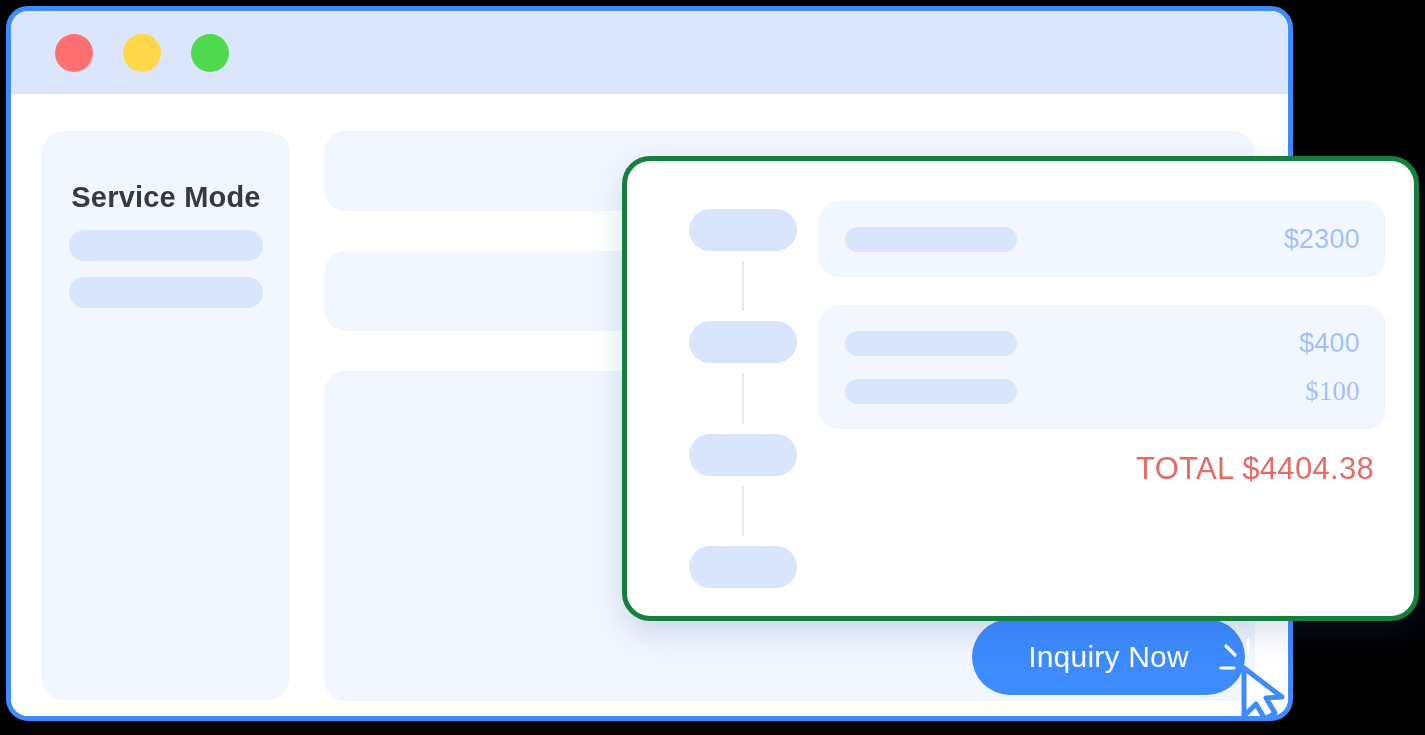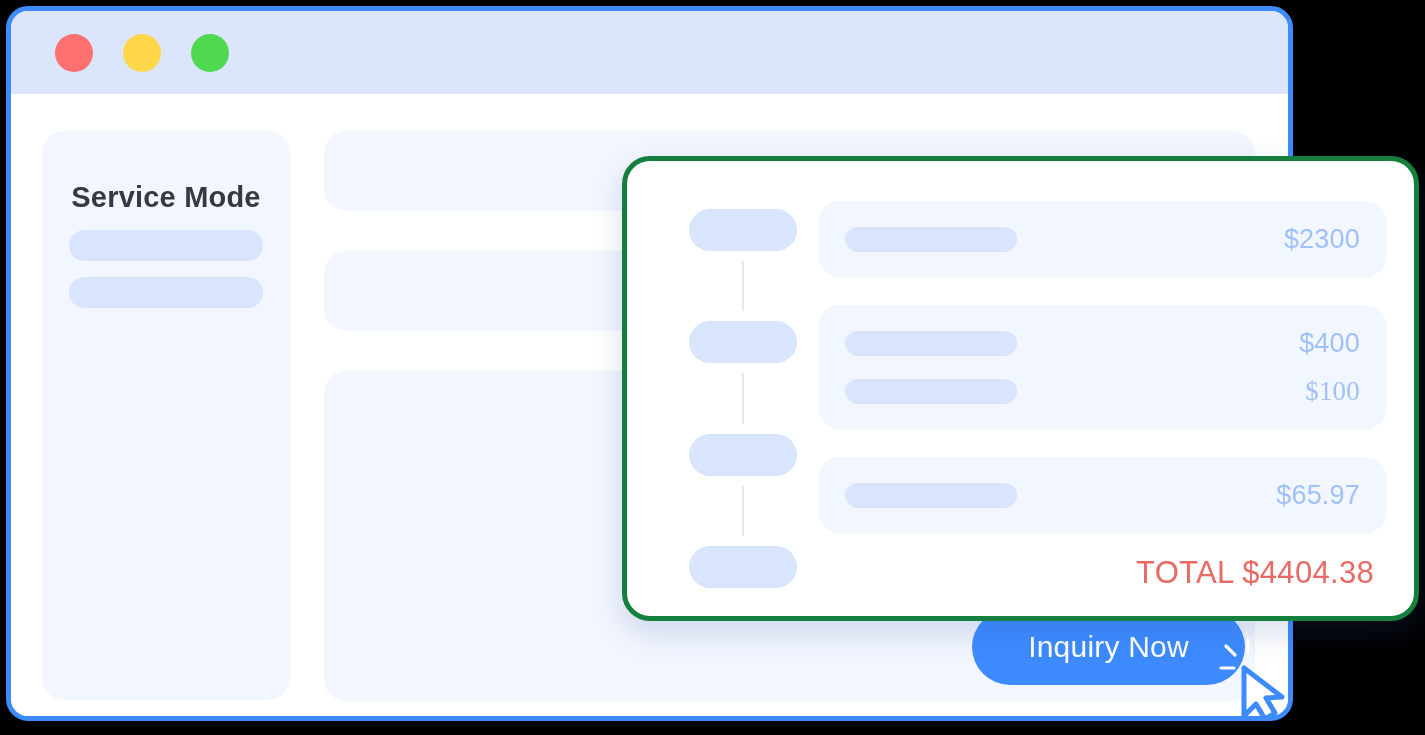--- a/index.html
+++ b/index.html
@@ -110,21 +110,21 @@
     box-sizing: border-box;
   }
   .main-block-1 { height: 80px; }
   .main-block-2 { height: 80px; margin-top: 40px; }
   .main-block-3 { height: 330px; margin-top: 40px; position: relative; }
 
   
   .inquiry-button {
     position: absolute;
     right: 10px;
-    bottom: 16px;
+    bottom: 6px;
     width: 273px;
     height: 76px;
     background: #3d8bff;
     border: none;
     border-radius: 38px;
     color: #ffffff;
     font-size: 30px;
     font-family: "Liberation Sans", sans-serif;
     letter-spacing: 0.2px;
     cursor: pointer;
@@ -283,26 +283,20 @@
       <div class="row-line">
         <span class="row-skeleton"></span>
         <span class="row-price">$400</span>
       </div>
       <div class="row-line">
         <span class="row-skeleton"></span>
         <span class="row-price">$100</span>
       </div>
     </div>
 
-    <div class="quote-row">
-      <div class="row-line">
-        <span class="row-skeleton"></span>
-        <span class="row-price">$65.97</span>
-      </div>
-    </div>
 
     <div class="total-line">TOTAL $4404.38</div>
   </div>
 </div>
 
 <svg class="cursor" viewBox="0 0 72 86">
 
   <g fill="none" stroke="#ffffff" stroke-width="3.2" stroke-linecap="round">
     <line x1="10" y1="12" x2="19" y2="21"></line>
     <line x1="32" y1="6" x2="32" y2="19"></line>

